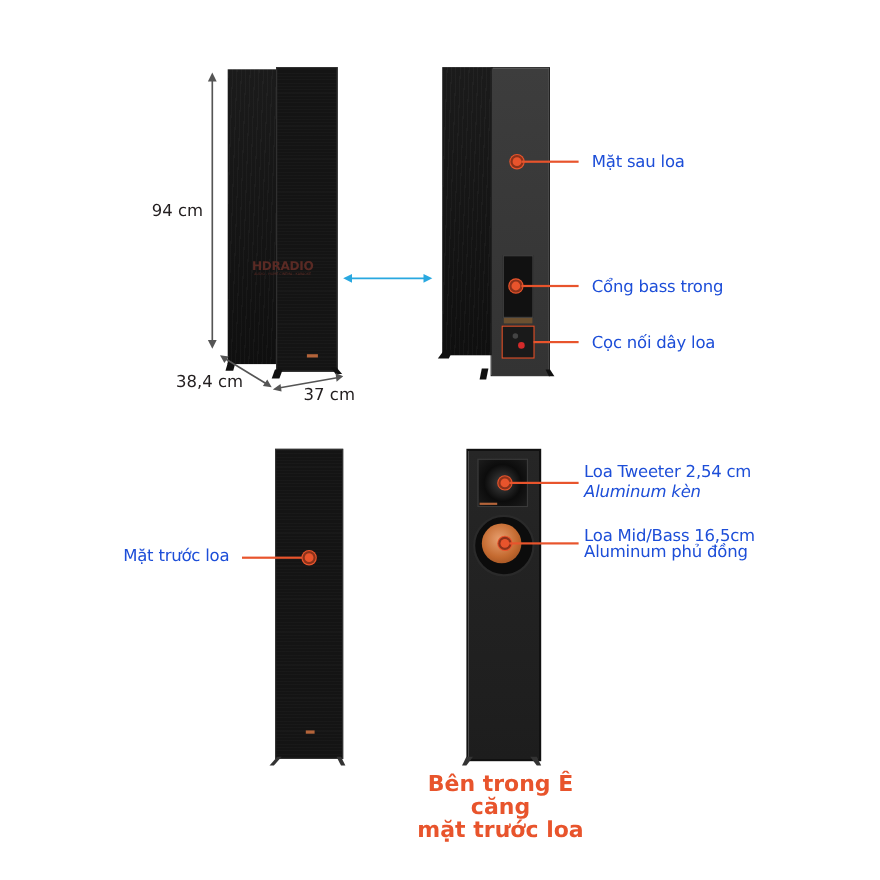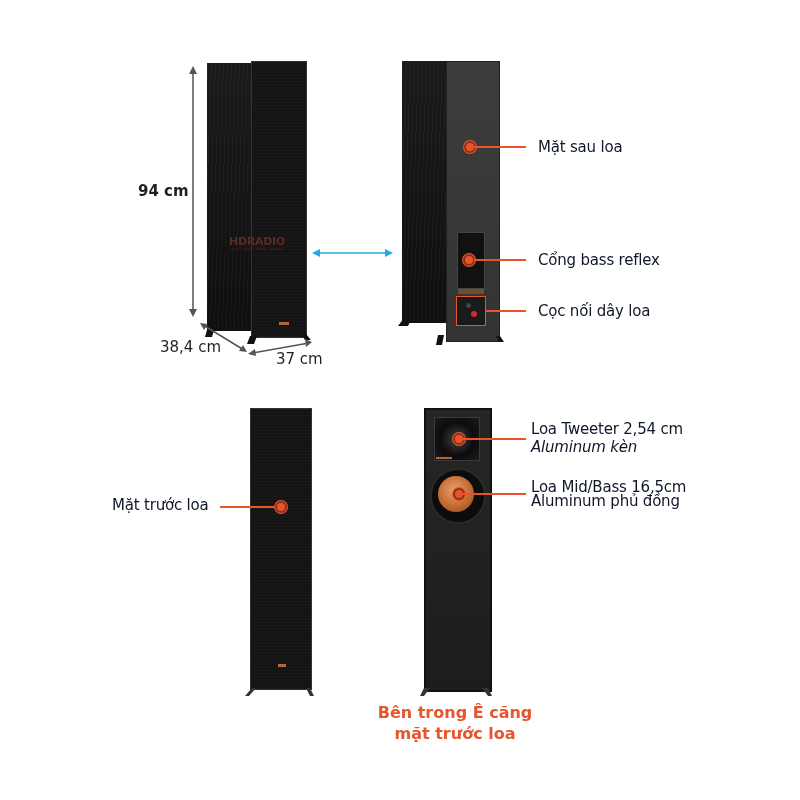--- a/index.html
+++ b/index.html
@@ -1,31 +1,31 @@
 <!DOCTYPE html>
 <html style="--accent: #e8542c;"><head>
 <meta charset="utf-8">
 <style>
   html,body{margin:0;padding:0;background:#fff;}
   body{width:800px;height:800px;position:relative;overflow:hidden;font-family:"DejaVu Sans","Liberation Sans",sans-serif;color:#222;}
   .abs{position:absolute;}
-  .label{position:absolute;font-size:15px;color:#0f172a;white-space:nowrap;line-height:18px;letter-spacing:-0.2px;}
+  .label{position:absolute;font-size:15px;color:#1d4ed8;white-space:nowrap;line-height:18px;letter-spacing:-0.2px;}
   .dim{position:absolute;font-size:15px;color:#231f20;white-space:nowrap;}
   .callout-line{position:absolute;height:2px;background:var(--accent);}
   .dot{position:absolute;width:8px;height:8px;border-radius:50%;background:var(--accent);box-shadow:0 0 0 2px rgba(0,0,0,0.4),0 0 0 3px var(--accent);}
   :root{--accent:#e8542c;}
   .wood{background:
     repeating-linear-gradient(92deg, rgba(255,255,255,0.03) 0 1px, transparent 1px 4px),
     linear-gradient(180deg,#1b1b1b,#0f0f0f);}
   .grille{background:
     repeating-linear-gradient(0deg, rgba(255,255,255,0.02) 0 1px, transparent 1px 3px),
     #141414;}
   .baffle{background:linear-gradient(180deg,#262626,#1d1d1d);}
   .back-panel{background:linear-gradient(180deg,#3d3d3d,#333);}
-  .note{position:absolute;font-size:16px;font-weight:bold;color:var(--accent);text-align:center;line-height:21px;}
+  .note{position:absolute;font-size:20px;font-weight:bold;color:var(--accent);text-align:center;line-height:21px;}
   svg{position:absolute;left:0;top:0;overflow:visible;}
 </style>
 </head>
 <body>
 
 <div>
 
   <div class="abs wood" style="left:207px;top:63px;width:45px;height:268px;"></div>
   <div class="abs grille" style="left:251px;top:61px;width:54px;height:275px;border:1px solid #333;"></div>
   <div class="abs" style="left:279px;top:322px;width:10px;height:3px;background:#b4643a;"></div>
@@ -50,21 +50,21 @@
 
     <line x1="252" y1="353" x2="309" y2="343" stroke="#555" stroke-width="1.5"></line>
     <polygon points="248,354 255,349 256,356" fill="#555"></polygon>
     <polygon points="312,342 305,339 306,347" fill="#555"></polygon>
 
     <line x1="316" y1="253" x2="389" y2="253" stroke="#29a8e0" stroke-width="1.5"></line>
     <polygon points="312,253 320,249 320,257" fill="#29a8e0"></polygon>
     <polygon points="393,253 385,249 385,257" fill="#29a8e0"></polygon>
   </svg>
 
-  <div class="dim" style="left:138px;top:182px;font-weight:bold;">94 cm</div>
+  <div class="dim" style="left:138px;top:182px;">94 cm</div>
   <div class="dim" style="left:160px;top:338px;">38,4 cm</div>
   <div class="dim" style="left:276px;top:350px;">37 cm</div>
 
 </div>
 
 <div>
   <div class="abs wood" style="left:402px;top:61px;width:46px;height:262px;"></div>
   <div class="abs back-panel" style="left:446px;top:61px;width:52px;height:279px;border:1px solid #222;"></div>
 
   <div class="abs" style="left:457px;top:232px;width:26px;height:55px;background:#111;border:1px solid #444;"></div>
@@ -78,21 +78,21 @@
     <polygon points="438,335 444,335 442,345 436,345" fill="#111"></polygon>
     <polygon points="496,336 500,336 504,342 499,342" fill="#111"></polygon>
   </svg>
 
   <div class="dot" style="left:466px;top:143px;"></div>
   <div class="callout-line" style="left:474px;top:146px;width:52px;"></div>
   <div class="label" style="left:538px;top:138px;">Mặt sau loa</div>
 
   <div class="dot" style="left:465px;top:256px;"></div>
   <div class="callout-line" style="left:474px;top:259px;width:52px;"></div>
-  <div class="label" style="left:538px;top:251px;">Cổng bass reflex</div>
+  <div class="label" style="left:538px;top:251px;">Cổng bass trong</div>
 
   <div class="callout-line" style="left:485px;top:310px;width:41px;"></div>
   <div class="label" style="left:538px;top:302px;">Cọc nối dây loa</div>
 </div>
 
 <div>
   <div class="abs grille" style="left:250px;top:408px;width:60px;height:280px;border:1px solid #333;"></div>
   <div class="abs" style="left:278px;top:664px;width:8px;height:3px;background:#b4643a;"></div>
   <svg width="800" height="800">
     <polygon points="252,688 256,688 249,696 245,696" fill="#333"></polygon>

